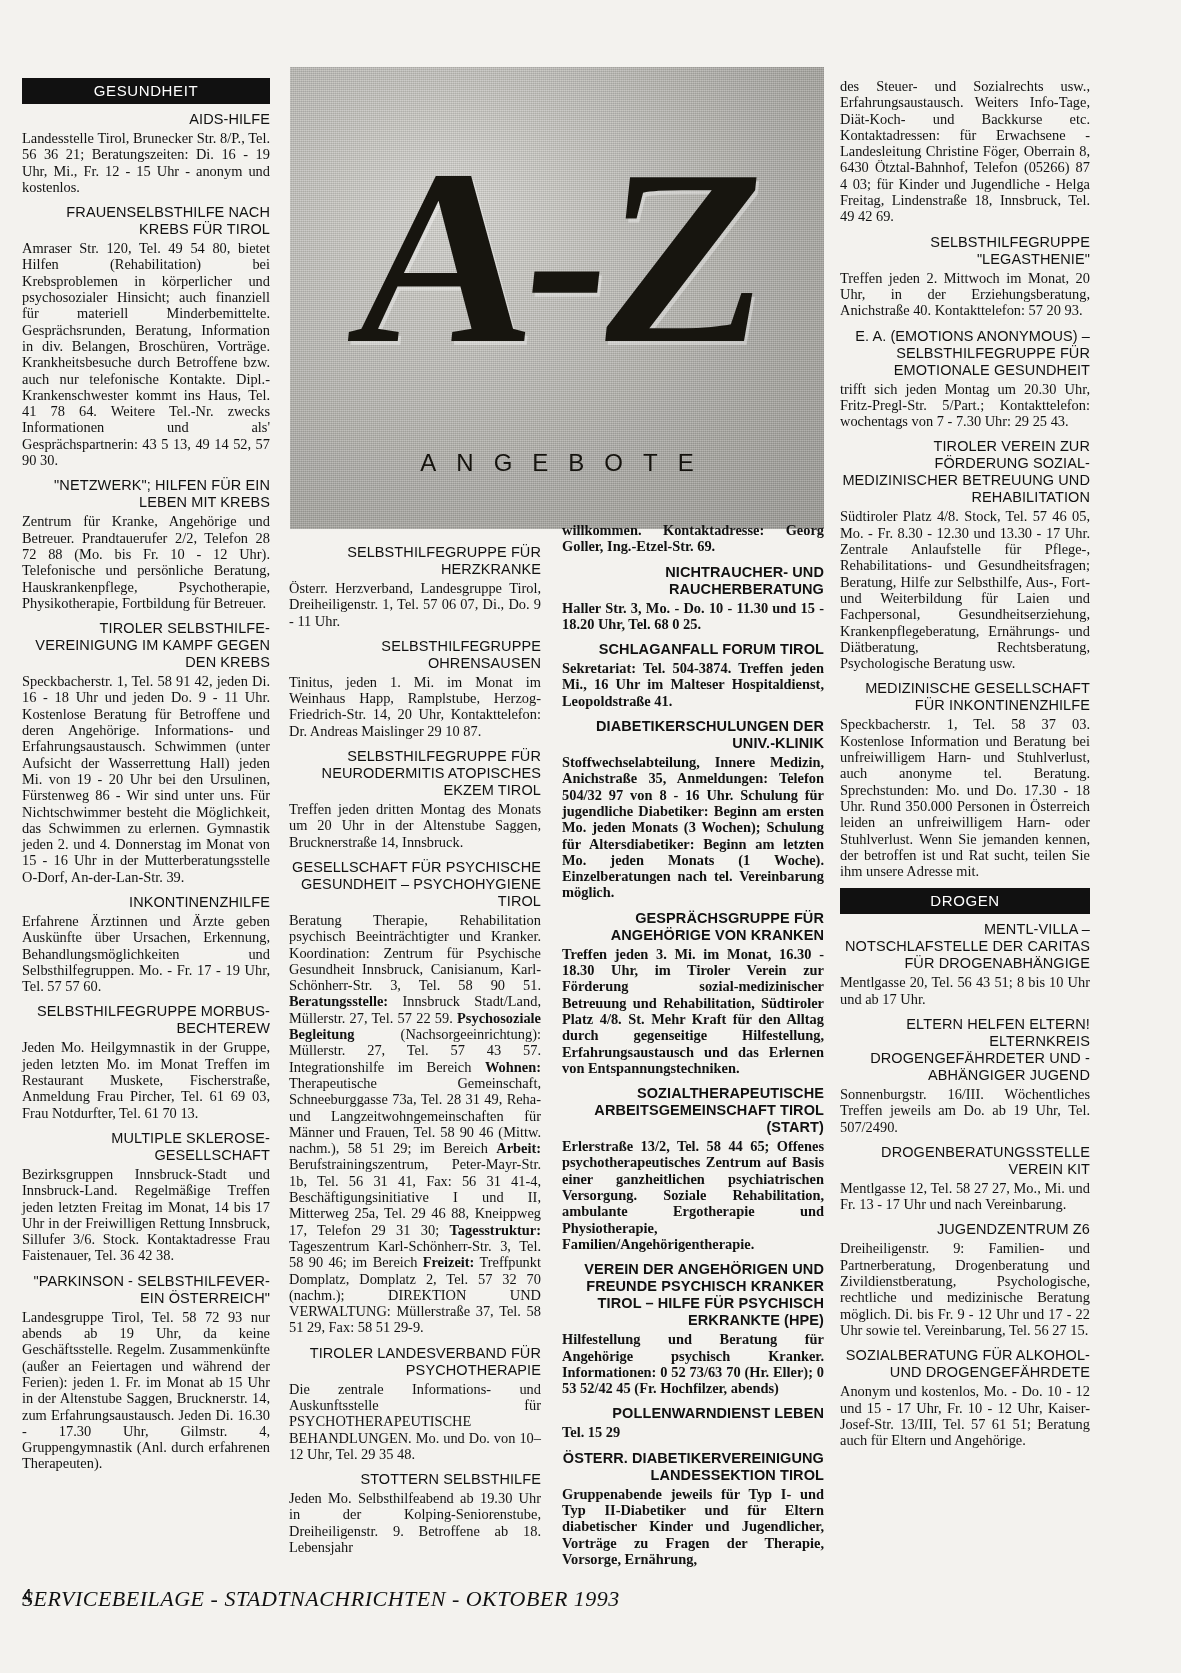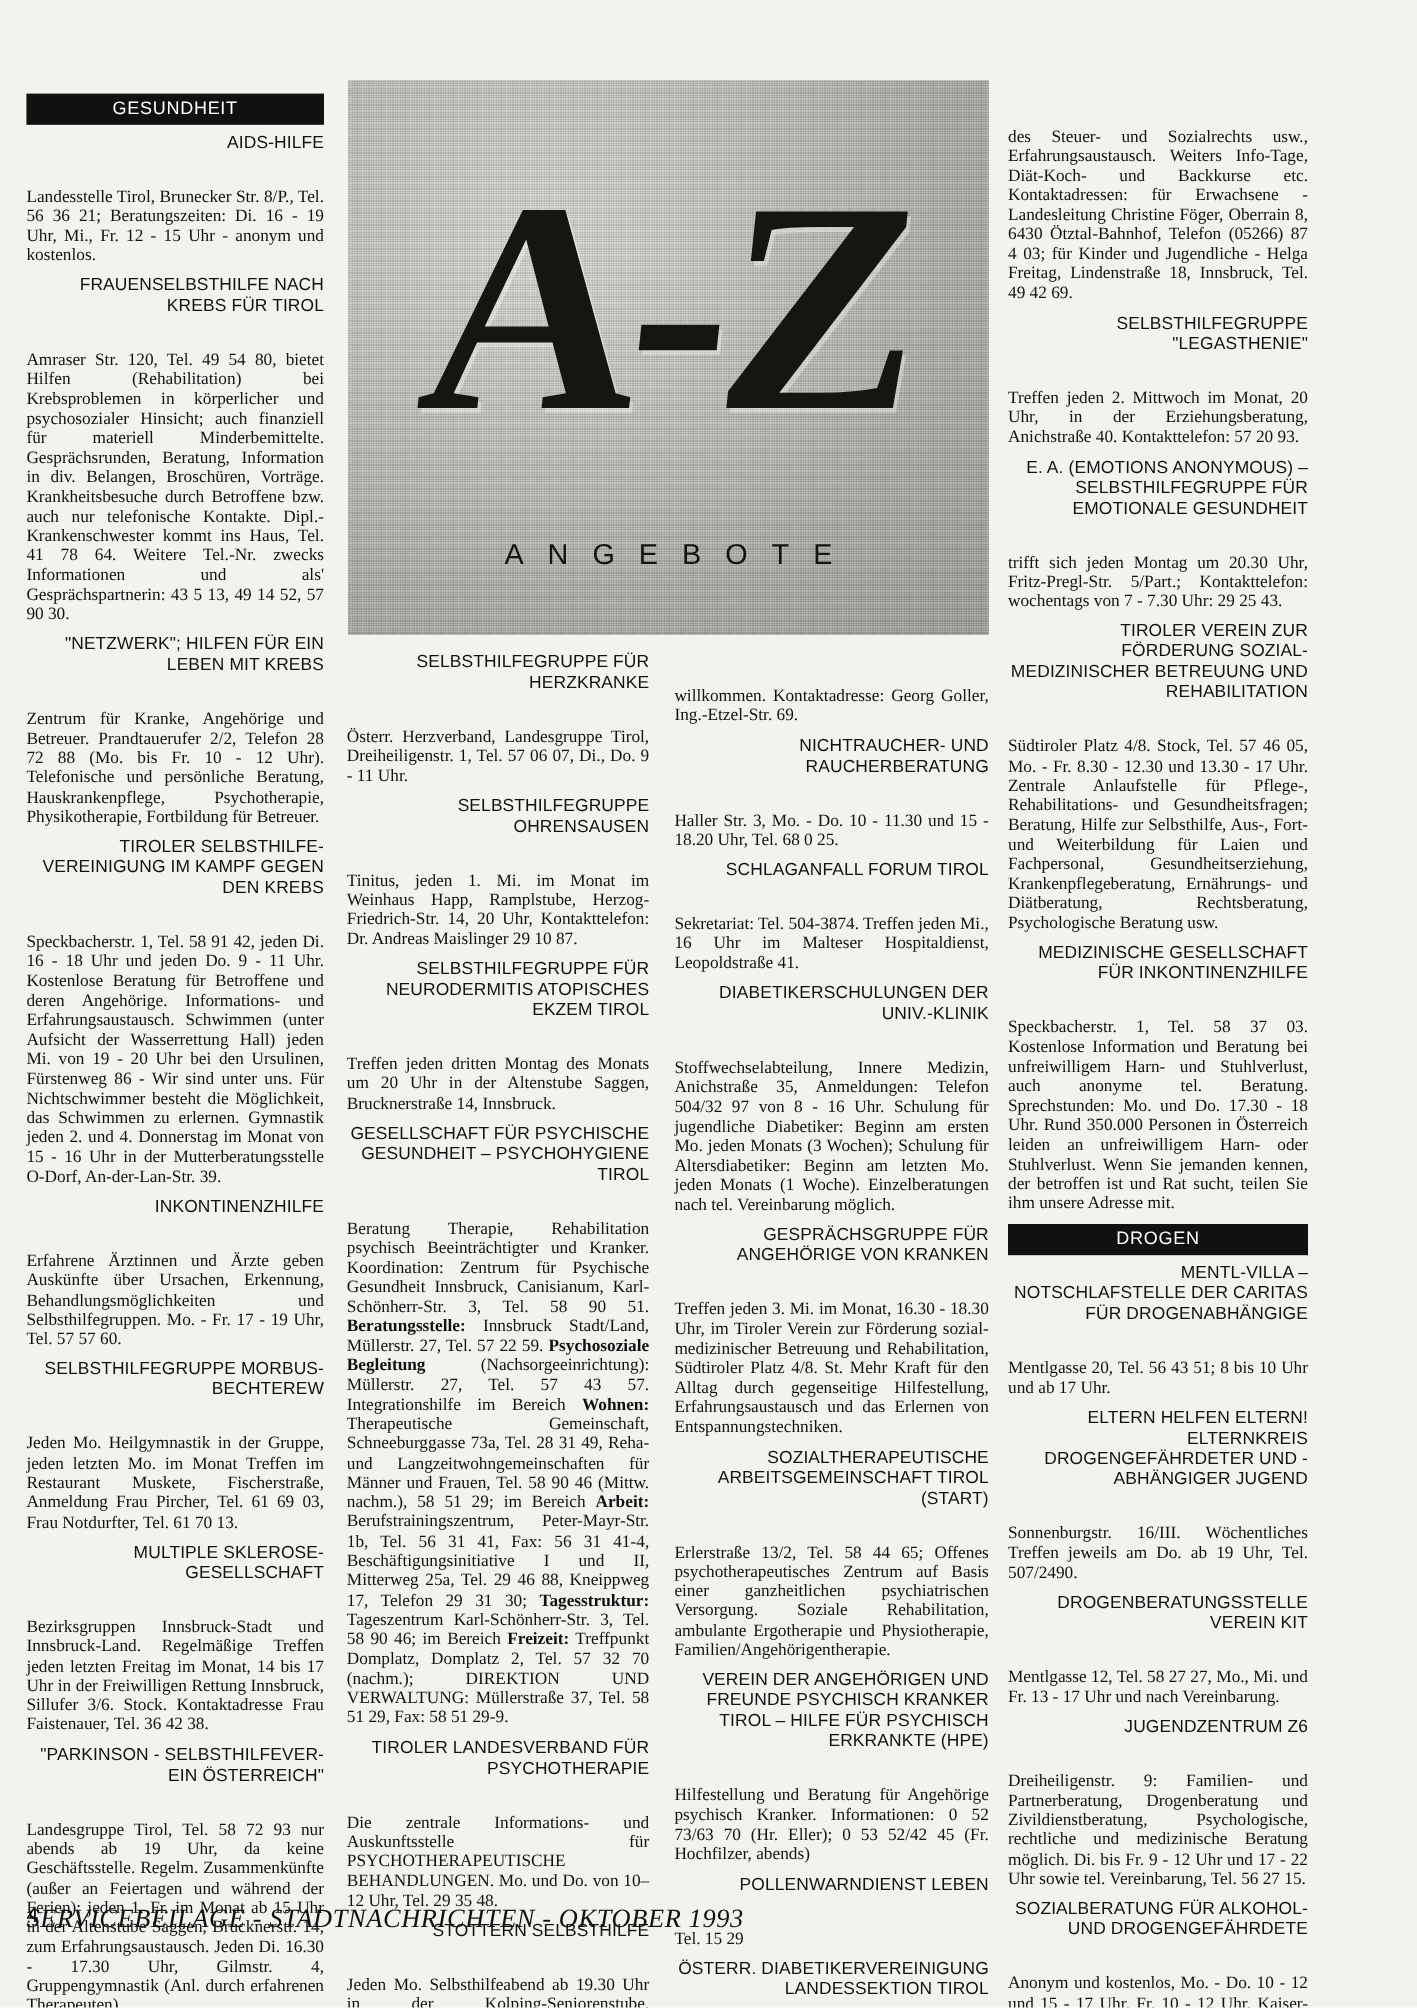--- a/index.html
+++ b/index.html
@@ -29,21 +29,21 @@
     width: 1140px;
     height: 1470px;
   }
   .col {
     position: absolute;
     top: 0;
     width: 248px;
   }
   .col1 { left: 0px; }
   .col2 { left: 267px; top: 466px; width: 252px;}
-  .col3 { left: 540px; top: 466px; width: 262px;}
+  .col3 { left: 540px; top: 444px; width: 262px; font-weight: bold;}
   .col4 { left: 818px; width: 250px; }
 
   
   .secbar {
     background: #111111;
     color: #ffffff;
     font-family: "Liberation Sans", sans-serif;
     font-size: 15px;
     letter-spacing: 0.6px;
     text-align: center;
@@ -62,21 +62,20 @@
     margin-bottom: 2px;
     letter-spacing: 0.1px;
   }
   .ebody {
     font-family: "Liberation Serif", serif;
     font-size: 14.4px;
     line-height: 16.3px;
     text-align: justify;
     text-justify: inter-word;
     hyphens: auto;
-    margin-top: 28px;
   }
   .ebody b { font-weight: bold; }
 
   
   .masthead {
     position: absolute;
     left: 268px;
     top: -11px;
     width: 534px;
     height: 462px;

